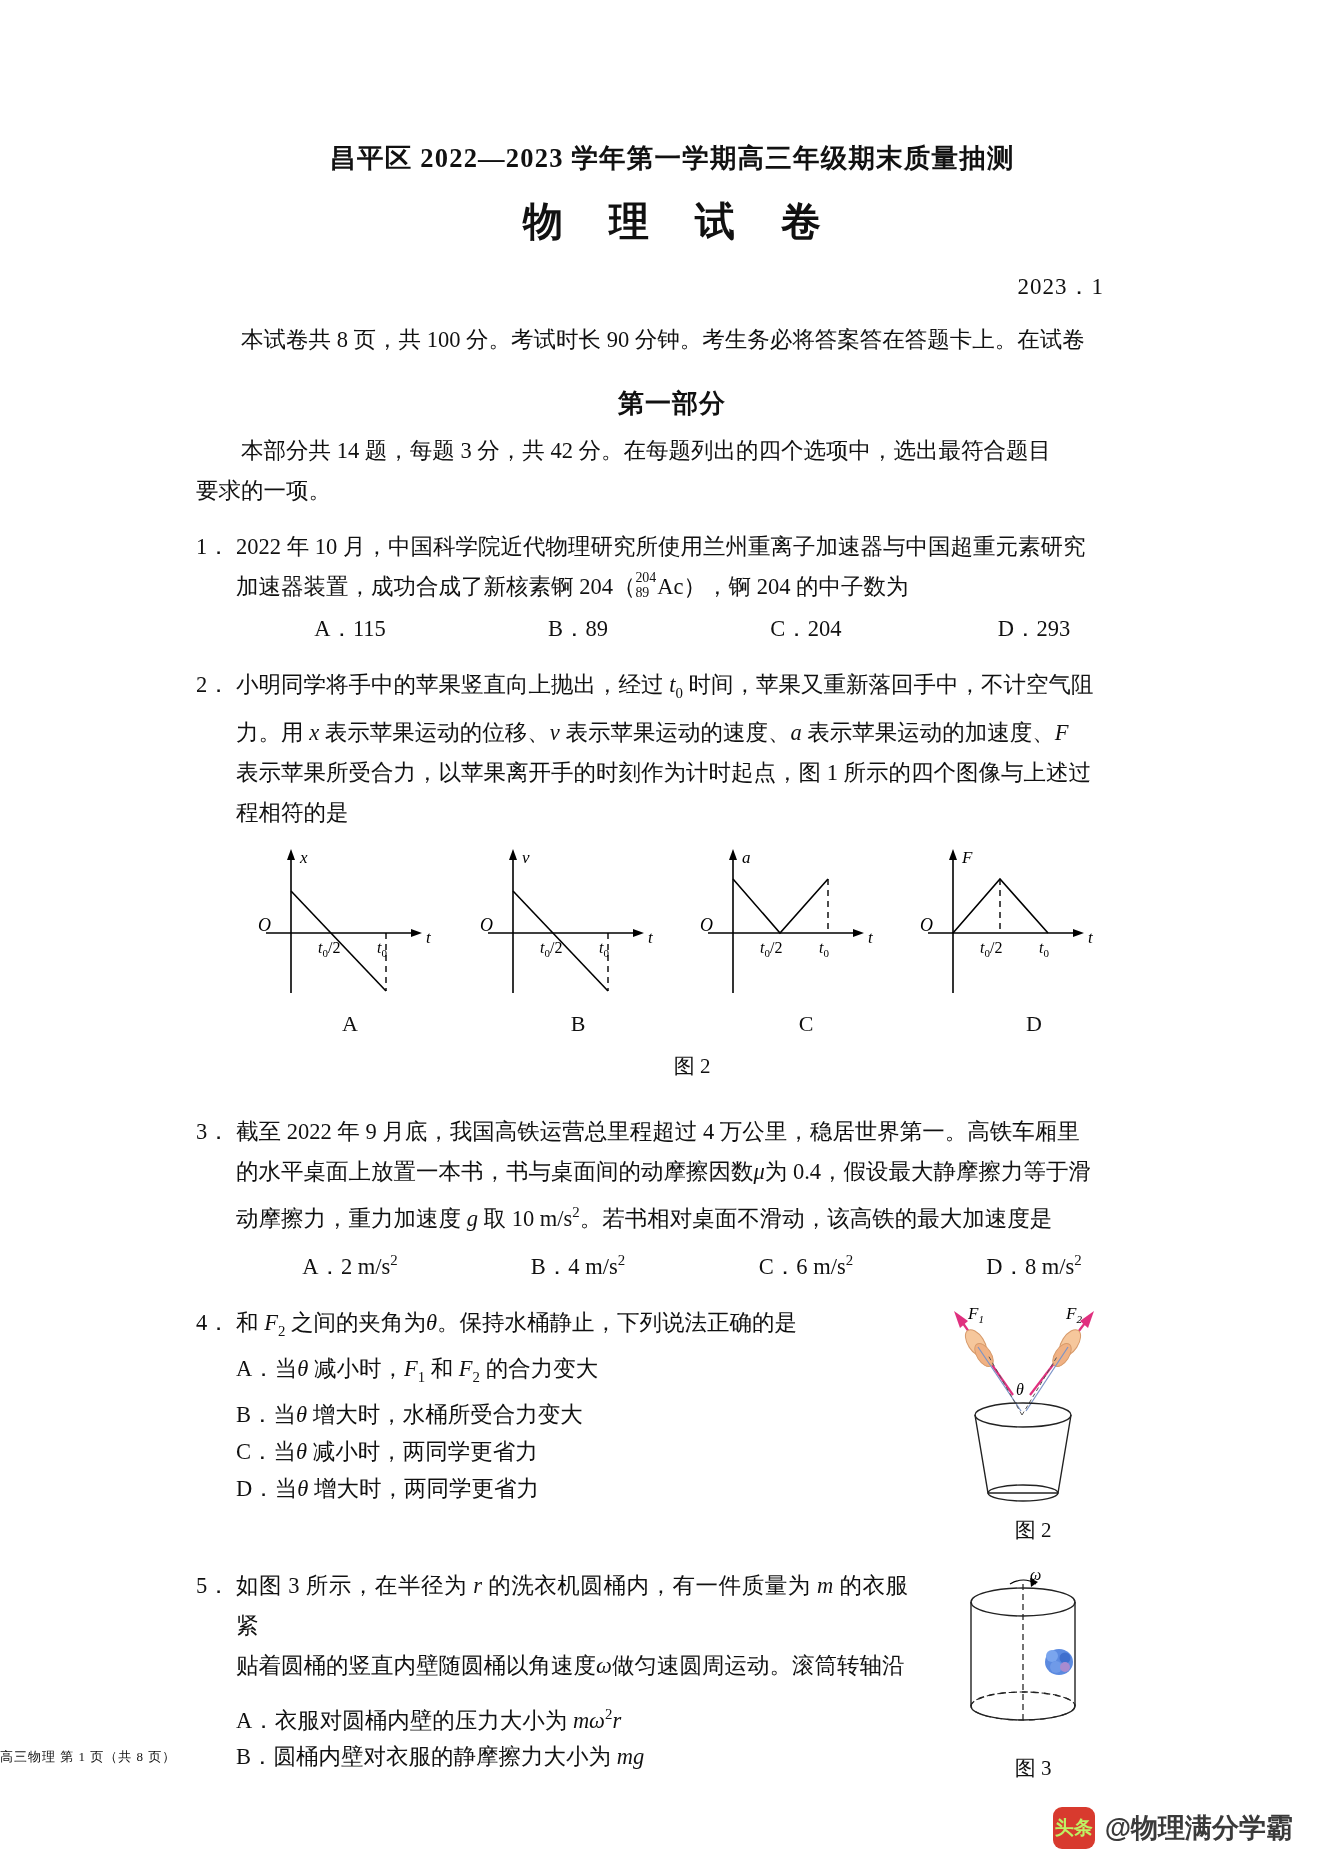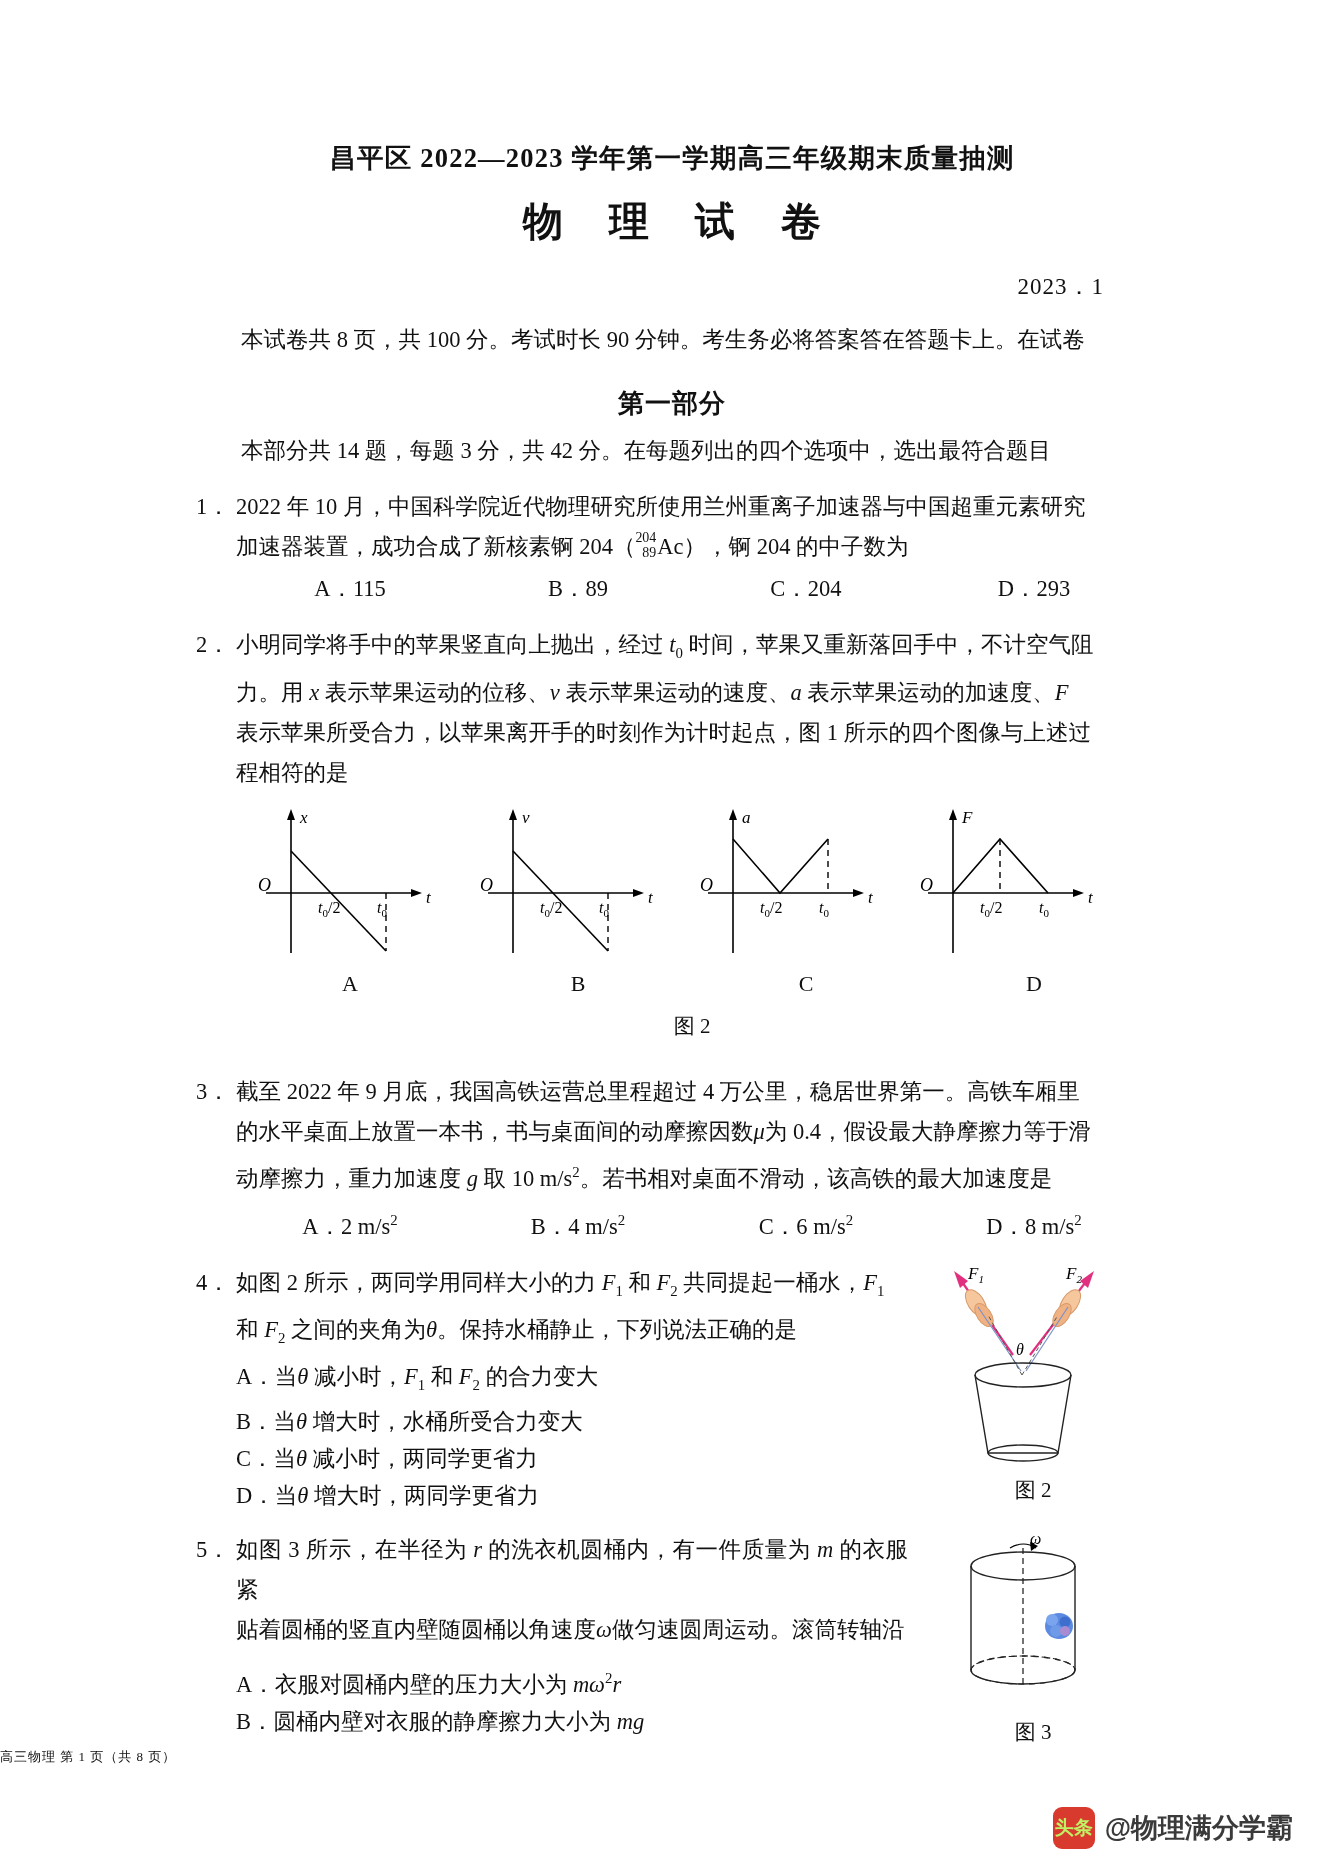--- a/index.html
+++ b/index.html
@@ -83,21 +83,21 @@
     line-height:40px;
     width:25%;
   }
   .opt-line{ font-size:22.5px; line-height:37px; }
   i,.it{ font-style:italic; font-family:"Liberation Serif",serif;}
   sub{ font-size:0.66em; }
   sup{ font-size:0.66em; }
   .nuc{
     display:inline-block;
     vertical-align:-0.18em;
-    text-align:right;
+    text-align:left;
     font-size:0.62em;
     line-height:1.02em;
     margin-right:1px;
   }
   .nuc span{display:block;}
   .figwrap{
     margin-top:10px;
     position:relative;
   }
   .fig1-caption{
@@ -156,20 +156,23 @@
     <div class="doc-subtitle">物 理 试 卷</div>
     <div class="date-line">2023．1</div>
 
     <p class="body indent">
       <span>本试卷共 8 页，共 100 分。考试时长 90 分钟。考生务必将答案答在答题卡上。在试卷</span>
     </p>
 
     <div class="section-title">第一部分</div>
     <p class="body indent" style="margin-top:10px">
       <span>本部分共 14 题，每题 3 分，共 42 分。在每题列出的四个选项中，选出最符合题目</span>
+    </p>
+    <p class="body" style="margin-top:0">
+      <span>要求的一项。</span>
     </p>
 
     <div class="q">
       <div class="q-num">1．</div>
       <div class="q-body">
         <p>2022 年 10 月，中国科学院近代物理研究所使用兰州重离子加速器与中国超重元素研究</p>
         <p>
           <span>加速器装置，成功合成了新核素锕 204（</span><span class="nuc"><span>204</span><span>89</span></span><span>Ac</span><span>），锕 204 的中子数为</span>
         </p>
         <div class="opts-row">
@@ -272,21 +275,20 @@
           <div class="opt-inline">D．8 m/s<sup>2</sup></div>
         </div>
       </div>
     </div>
 
     <div class="q">
       <div class="q-num">4．</div>
       <div class="q-body">
         <div class="q-with-fig">
           <div class="q-text-col">
-            <p>如图 2 所示，两同学用同样大小的力 <i>F</i><sub>1</sub> 和 <i>F</i><sub>2</sub> 共同提起一桶水，<i>F</i><sub>1</sub></p>
             <p>和 <i>F</i><sub>2</sub> 之间的夹角为<i>θ</i>。保持水桶静止，下列说法正确的是</p>
             <p class="opt-line">A．当<i>θ</i> 减小时，<i>F</i><sub>1</sub> 和 <i>F</i><sub>2</sub> 的合力变大</p>
             <p class="opt-line">B．当<i>θ</i> 增大时，水桶所受合力变大</p>
             <p class="opt-line">C．当<i>θ</i> 减小时，两同学更省力</p>
             <p class="opt-line">D．当<i>θ</i> 增大时，两同学更省力</p>
           </div>
           <div class="q-fig-col">
             <svg width="210" height="205" viewBox="0 0 210 205">
 
               <g stroke="#e0307f" stroke-width="2.2" fill="none">

